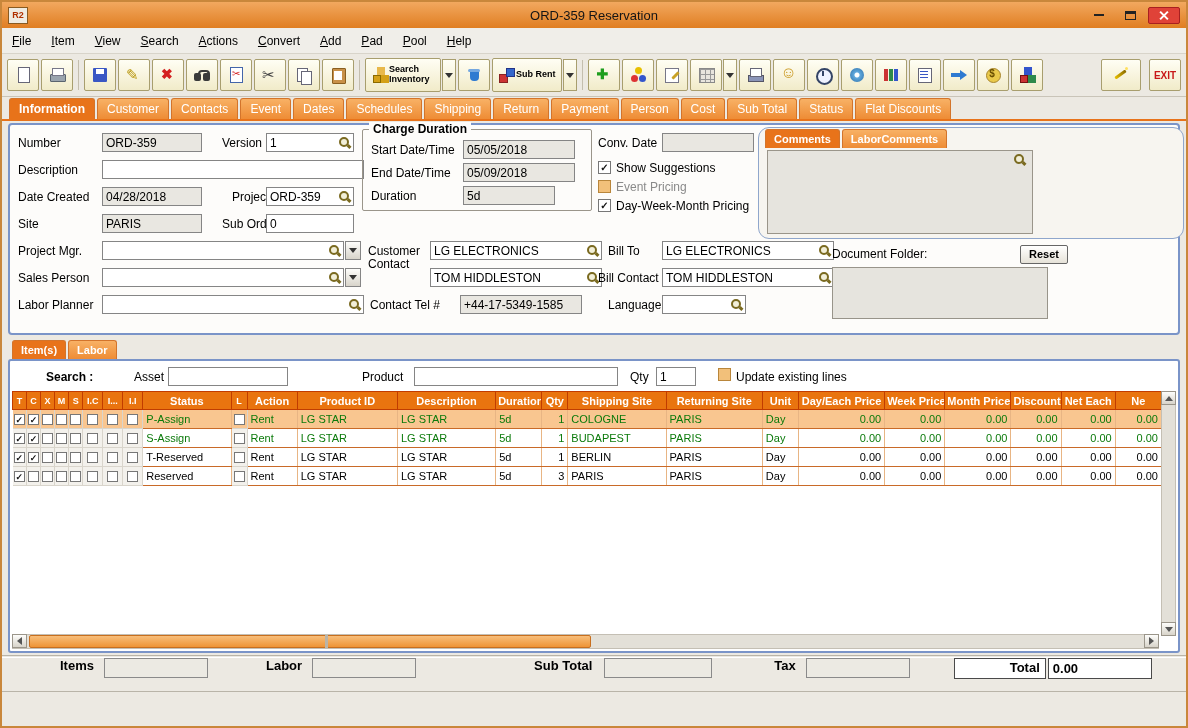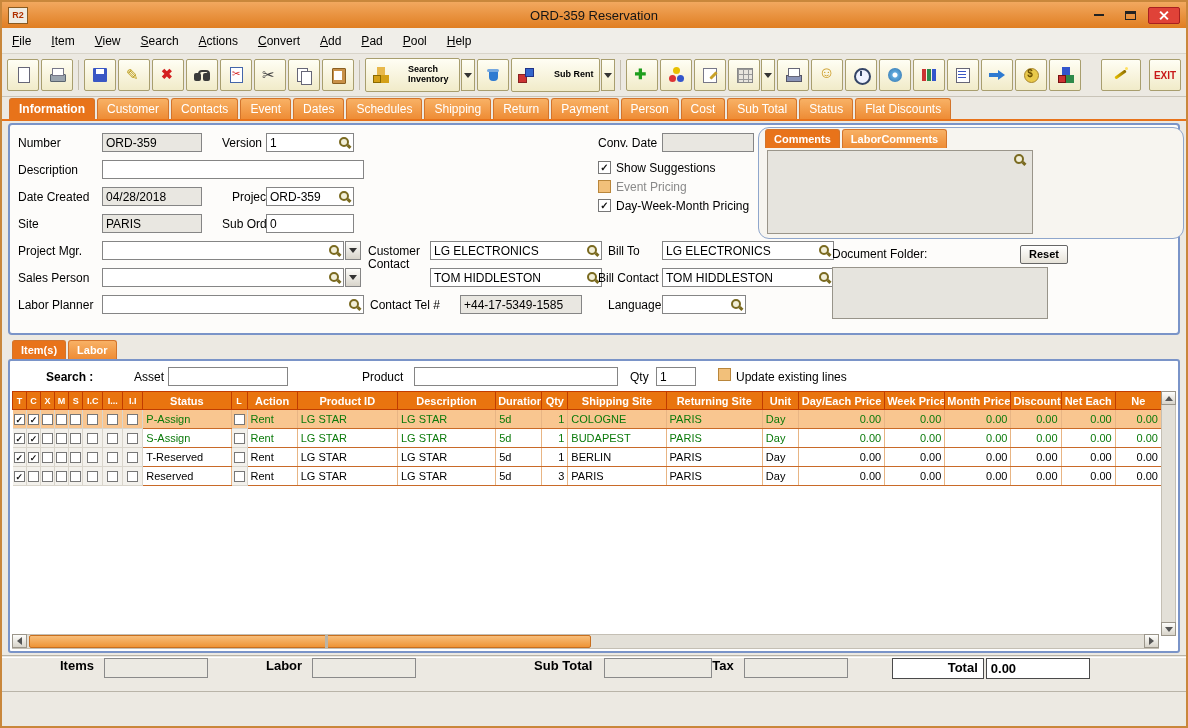--- a/index.html
+++ b/index.html
@@ -17,21 +17,21 @@
 .xmark{position:relative;width:10px;height:10px}
 .xmark::before,.xmark::after{content:"";position:absolute;left:4px;top:0;width:2px;height:11px;background:#fff}
 .xmark::before{transform:rotate(45deg)}.xmark::after{transform:rotate(-45deg)}
 
 .menubar{height:26px;display:flex;align-items:center;padding:0 10px;gap:20px;background:#F0EEE9;border-bottom:1px solid #D8D4CA}
 .menu-item{display:inline-block}
 .menu-item::first-letter{text-decoration:underline}
 
 .toolbar{height:43px;background:#ECE9E2;border-bottom:1px solid #C9C4B8;display:flex;align-items:center;padding:0 5px;gap:2px}
 .tbtn{height:32px;min-width:32px;border:1px solid #A89E6E;background:linear-gradient(#FFFEF4,#F1EBC9);border-radius:2px;display:flex;align-items:center;justify-content:center;padding:0 3px}
-.tbtn.wide{gap:19px;padding:16px 5px}
+.tbtn.wide{gap:0;padding:16px 5px}
 .tbtn .lbl{font-size:9px;font-weight:bold;line-height:1.1;text-align:left;max-width:46px}
 .tbtn.exitb{margin-left:6px}
 .tbtn.exitb .lbl{color:#C81818;font-size:10px}
 .sep{width:1px;height:30px;background:#C4BEAE;margin:0 3px}
 .dd{width:14px;height:32px;border:1px solid #A89E6E;background:linear-gradient(#FFFEF4,#F1EBC9);display:flex;align-items:center;justify-content:center;margin-left:-1px}
 .tri-d{width:0;height:0;border-left:4px solid transparent;border-right:4px solid transparent;border-top:5px solid #333}
 .tri-u{width:0;height:0;border-left:4px solid transparent;border-right:4px solid transparent;border-bottom:5px solid #555}
 .tri-l{width:0;height:0;border-top:4px solid transparent;border-bottom:4px solid transparent;border-right:5px solid #555}
 .tri-r{width:0;height:0;border-top:4px solid transparent;border-bottom:4px solid transparent;border-left:5px solid #555}
 .spacer{flex:1}
@@ -329,20 +329,29 @@
   <div class="ddsm" style="left:335px;top:143px">
       <span class="tri-d"></span>
     </div>
 
   <span class="ip-lbl" style="left:8px;top:173px">Labor Planner</span>
   <div class="fldbox" style="left:92px;top:170px;width:262px">
     <input value="" style="">
       <span class="mag"></span>
   </div>
 
+  <div class="cdbox">
+    <span class="cdlegend">Charge Duration</span>
+    <span class="ip-lbl" style="left:8px;top:13px">Start Date/Time</span>
+    <input class="ifld ro" style="left: 100px; top: 10px; width: 112px;" value="05/05/2018">
+    <span class="ip-lbl" style="left:8px;top:36px">End Date/Time</span>
+    <input class="ifld ro" style="left: 100px; top: 33px; width: 112px;" value="05/09/2018">
+    <span class="ip-lbl" style="left:8px;top:59px">Duration</span>
+    <input class="ifld ro" style="left: 100px; top: 56px; width: 92px;" value="5d">
+  </div>
 
   <span class="ip-lbl" style="left:588px;top:11px">Conv. Date</span>
   <input class="ifld ro" style="left: 652px; top: 8px; width: 92px;" value="">
 
   <div class="cb" style="left:588px;top:36px">✓</div>
   <span class="ip-lbl" style="left:606px;top:36px">Show Suggestions</span>
   <div class="cb tan" style="left:588px;top:55px"></div>
   <span class="ip-lbl dim" style="left:606px;top:55px">Event Pricing</span>
   <div class="cb" style="left:588px;top:74px">✓</div>
   <span class="ip-lbl" style="left:606px;top:74px">Day-Week-Month Pricing</span>
@@ -664,17 +673,17 @@
 </div>
 
 <div class="groove"></div>
 <div class="totals">
   <span class="tlabel" style="margin-left:58px">Items</span>
   <input class="tfld" style="margin-left: 10px; width: 104px;" value="">
   <span class="tlabel" style="margin-left:58px">Labor</span>
   <input class="tfld" style="margin-left: 10px; width: 104px;" value="">
   <span class="tlabel" style="margin-left:118px">Sub Total</span>
   <input class="tfld" style="margin-left: 12px; width: 108px;" value="">
-  <span class="tlabel" style="">Tax</span>
+  <span class="tlabel" style="margin-left:62px">Tax</span>
   <input class="tfld" style="margin-left: 10px; width: 104px;" value="">
   <div class="totbox" style="margin-left:44px">Total</div>
   <input class="totval" style="margin-left: 2px;" value="0.00">
 </div>
 
 </body></html>

